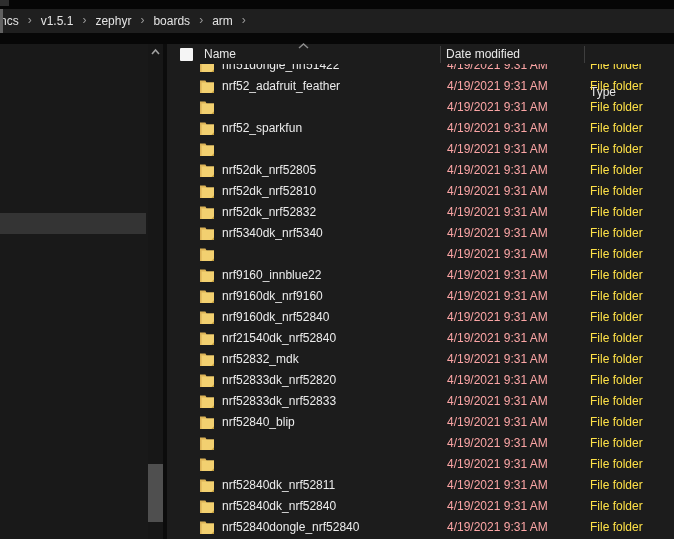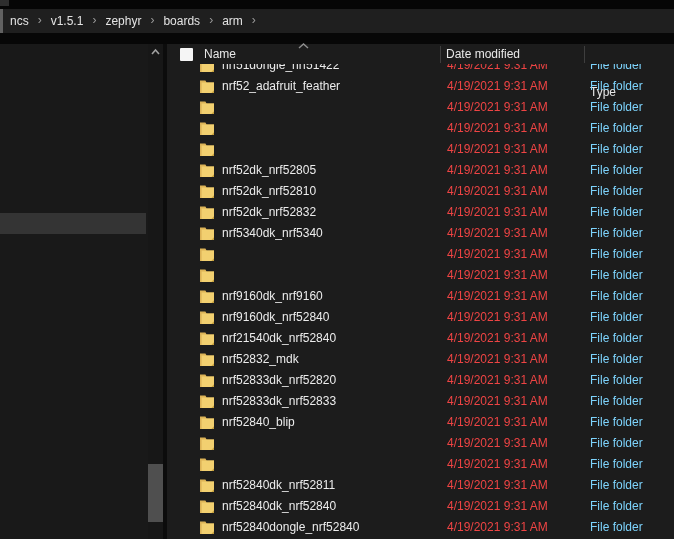--- a/index.html
+++ b/index.html
@@ -17,21 +17,21 @@
   }
 
   
   .top-strip { position: absolute; left: 0; top: 0; width: 674px; height: 9px; background: #060606; }
   .corner-frag { position: absolute; left: 0; top: 0; width: 9px; height: 6px; background: #2e2e2e; }
   .address-bar {
     position: absolute; left: 0; top: 9px; width: 674px; height: 24px;
     background: #1f1f1f; display: flex; align-items: center;
   }
   .edge-sliver { position: absolute; left: 0; top: 0; width: 3px; height: 24px; background: #616161; }
-  .crumbs { display: flex; align-items: center; margin-left: 10px; }
+  .crumbs { display: flex; align-items: center; }
   .crumb { color: #e4e4e4; margin-right: 9px; cursor: default; white-space: nowrap; }
   .chev { color: #9a9a9a; font-size: 12px; margin-right: 9px; line-height: 1; transform: translateY(-1px); }
   .gap-strip { position: absolute; left: 0; top: 33px; width: 674px; height: 11px; background: #070707; }
 
   
   .sidebar { position: absolute; left: 0; top: 44px; width: 148px; height: 495px; background: #191919; }
   .side-selected { position: absolute; left: 0; top: 169px; width: 146px; height: 21px; background: #343434; }
   .side-scrollbar { position: absolute; left: 148px; top: 44px; width: 15px; height: 495px; background: #171717; }
   .scroll-up-arrow { position: absolute; left: 3px; top: 4px; width: 9px; height: 8px; }
   .scroll-thumb { position: absolute; left: 0; top: 420px; width: 15px; height: 58px; background: #4f4f4f; }
@@ -49,22 +49,22 @@
   .sep-1 { left: 273px; }
   .sep-2 { left: 417px; }
   .sort-caret { position: absolute; left: 131px; top: -1px; width: 11px; height: 6px; }
 
   .viewport { position: absolute; left: 0; top: 20px; width: 507px; height: 475px; overflow: hidden; }
   .file-list { position: absolute; left: 0; top: -9px; width: 507px; }
   .row { position: relative; width: 507px; height: 21px; padding-left: 39px; }
   .row .folder-icon { position: absolute; left: 33px; top: 4px; width: 14px; height: 13px; }
   .cell { position: absolute; top: 0; height: 21px; line-height: 21px; white-space: nowrap; overflow: hidden; }
   .cell-name { left: 55px; width: 215px; color: #ececec; }
-  .cell-date { left: 280px; width: 135px; color: #ef4444; }
-  .cell-type { left: 423px; width: 82px; color: #7dd3fc; }
+  .cell-date { left: 280px; width: 135px; color: #fca5a5; }
+  .cell-type { left: 423px; width: 82px; color: #fde047; }
 </style>
 </head>
 <body>
 
 <div id="window">
 
   <div class="top-strip"></div>
   <div class="corner-frag"></div>
 
   <div class="address-bar">
@@ -148,20 +148,21 @@
     <div class="cell cell-date">4/19/2021 9:31 AM</div>
     <div class="cell cell-type">File folder</div>
   </div>
 
   <div class="row">
     <svg class="folder-icon" viewBox="0 0 14 13">
       <path d="M0 0.5 h5.4 l1.2 2 H14 V13 H0 z" fill="#dcb357"></path>
       <rect x="1.6" y="2.5" width="12.4" height="10.5" fill="#f2d070"></rect>
       <path d="M14 10.2 L11.4 13 H14 z" fill="#c9a23e"></path>
     </svg>
+    <div class="cell cell-name">nrf52_sparkfun</div>
     <div class="cell cell-date">4/19/2021 9:31 AM</div>
     <div class="cell cell-type">File folder</div>
   </div>
 
   <div class="row">
     <svg class="folder-icon" viewBox="0 0 14 13">
       <path d="M0 0.5 h5.4 l1.2 2 H14 V13 H0 z" fill="#dcb357"></path>
       <rect x="1.6" y="2.5" width="12.4" height="10.5" fill="#f2d070"></rect>
       <path d="M14 10.2 L11.4 13 H14 z" fill="#c9a23e"></path>
     </svg>
@@ -222,20 +223,21 @@
     <div class="cell cell-date">4/19/2021 9:31 AM</div>
     <div class="cell cell-type">File folder</div>
   </div>
 
   <div class="row">
     <svg class="folder-icon" viewBox="0 0 14 13">
       <path d="M0 0.5 h5.4 l1.2 2 H14 V13 H0 z" fill="#dcb357"></path>
       <rect x="1.6" y="2.5" width="12.4" height="10.5" fill="#f2d070"></rect>
       <path d="M14 10.2 L11.4 13 H14 z" fill="#c9a23e"></path>
     </svg>
+    <div class="cell cell-name">nrf9160_innblue22</div>
     <div class="cell cell-date">4/19/2021 9:31 AM</div>
     <div class="cell cell-type">File folder</div>
   </div>
 
   <div class="row">
     <svg class="folder-icon" viewBox="0 0 14 13">
       <path d="M0 0.5 h5.4 l1.2 2 H14 V13 H0 z" fill="#dcb357"></path>
       <rect x="1.6" y="2.5" width="12.4" height="10.5" fill="#f2d070"></rect>
       <path d="M14 10.2 L11.4 13 H14 z" fill="#c9a23e"></path>
     </svg>

